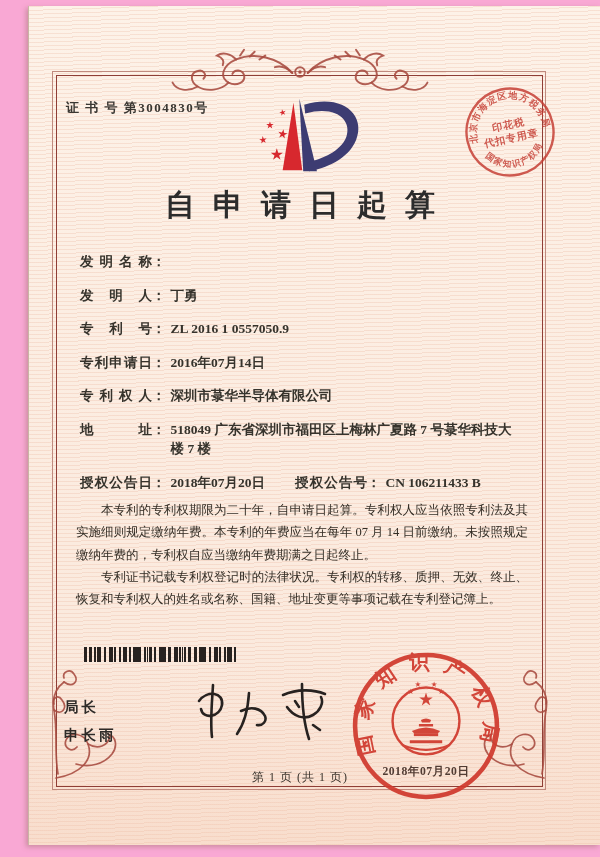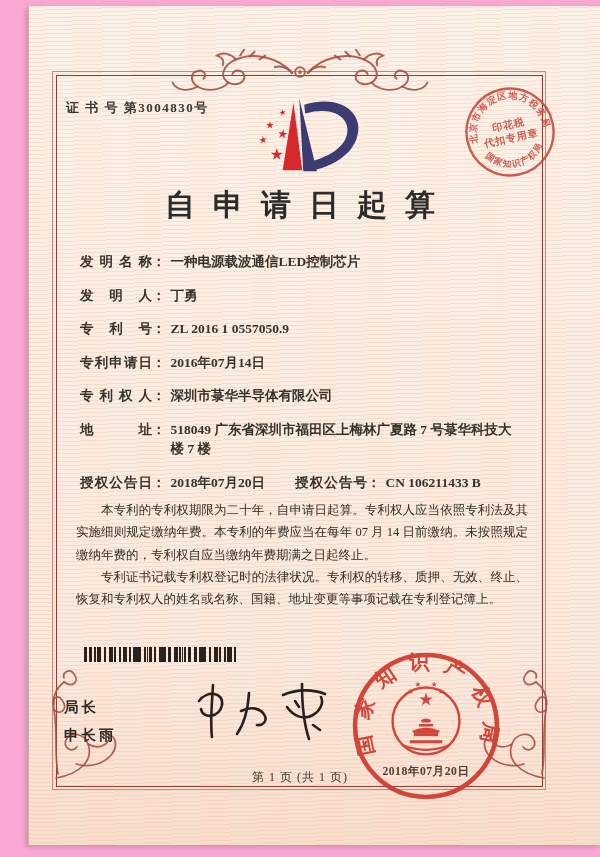--- a/index.html
+++ b/index.html
@@ -143,21 +143,20 @@
     <text x="60" y="56" class="tax-text tax-center">印花税</text>
     <text x="60" y="70" class="tax-text tax-center">代扣专用章</text>
   </svg>
 
   <div class="title">自申请日起算</div>
 
   <div class="fields">
     <div class="field">
       <span class="flabel">发明名称</span>
         <span class="fcolon">：</span>
-      <span class="fvalue">一种电源载波通信LED控制芯片</span>
     </div>
     <div class="field">
       <span class="flabel">发明人</span>
         <span class="fcolon">：</span>
       <span class="fvalue">丁勇</span>
     </div>
     <div class="field">
       <span class="flabel">专利号</span>
         <span class="fcolon">：</span>
       <span class="fvalue">ZL 2016 1 0557050.9</span>

